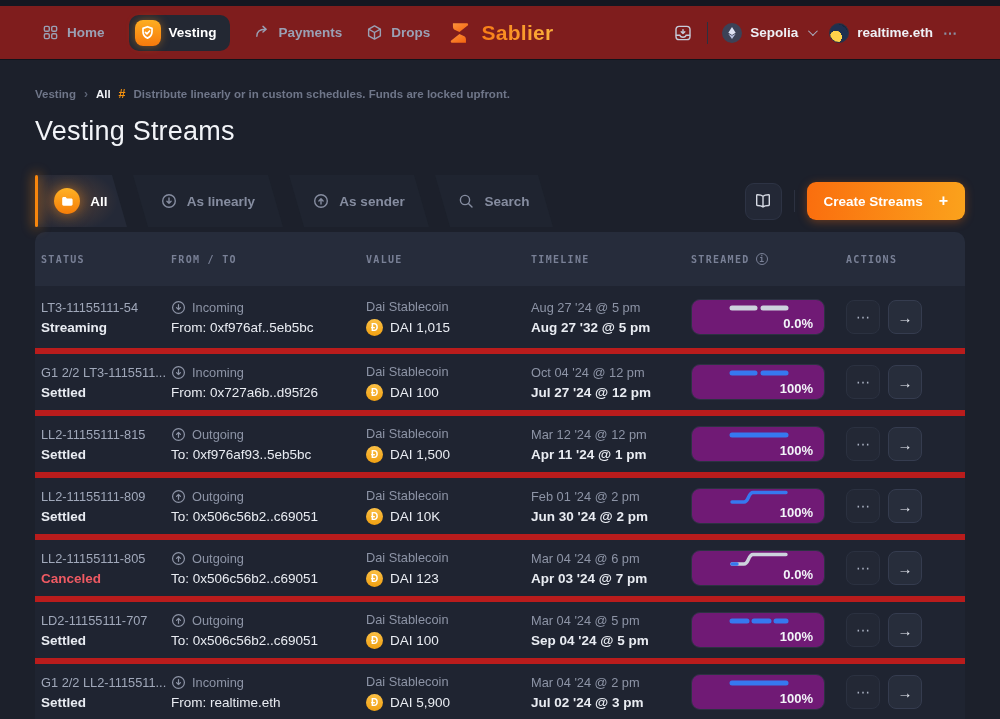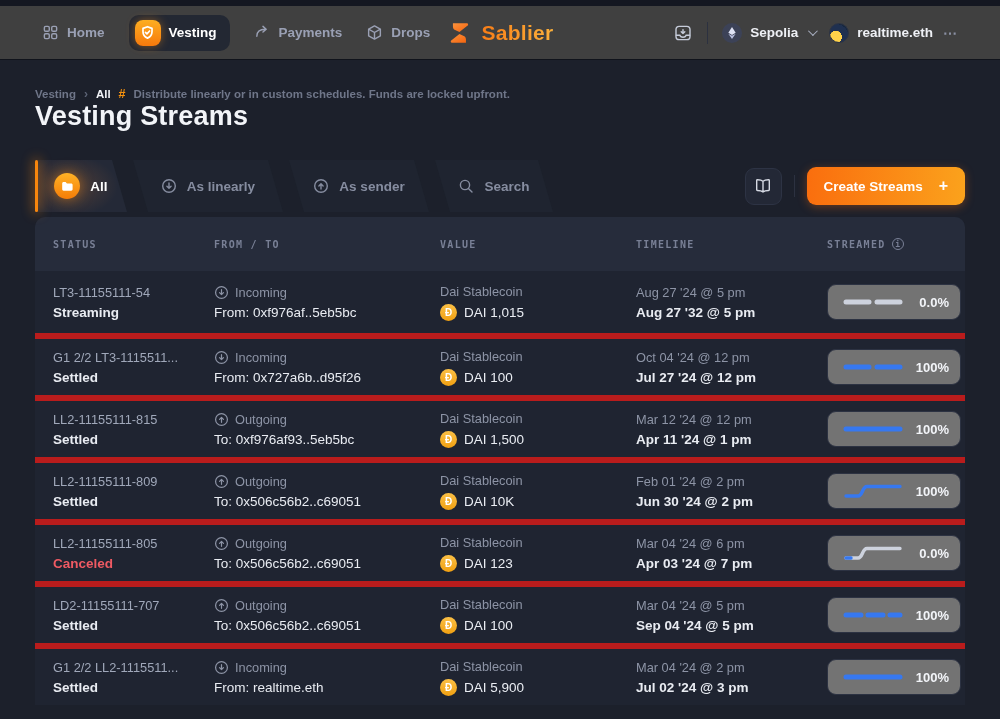--- a/index.html
+++ b/index.html
@@ -5,21 +5,21 @@
   * { box-sizing: border-box; margin: 0; padding: 0; }
   html,body { width:1000px; height:719px; overflow:hidden; }
   body {
     background:#1c202b;
     font-family:"Liberation Sans", sans-serif;
     color:#e8ebf1;
   }
   
   .top-strip { height:6px; background:#141721; }
   .navbar {
-    height:54px; background:#404040; border-bottom:1px solid #10131b;
+    height:54px; background:#7f1d1d; border-bottom:1px solid #10131b;
     display:flex; align-items:center; padding:0 42px; position:relative;
   }
   .nav-left { display:flex; align-items:center; gap:24px; }
   .nav-item { display:flex; align-items:center; gap:8px; color:#9aa0b4; font-size:13.5px; font-weight:600; cursor:pointer; }
   .nav-item svg { width:17px; height:17px; stroke:#9aa0b4; fill:none; stroke-width:1.5; }
   .nav-item.active {
     background:#23283446; background-color:#232833; color:#fff; font-weight:700;
     padding:5px 13px 5px 6px; border-radius:10px;
   }
   .vest-badge {
@@ -49,21 +49,21 @@
   }
   .dots { color:#8a90a3; font-size:14px; letter-spacing:1px; margin-left:2px; }
 
   
   .content { padding:0 35px; }
   .breadcrumb { margin-top:27px; display:flex; align-items:center; gap:8px; font-size:11.5px; font-weight:700; color:#6f7689; }
   .breadcrumb .sep { color:#5c6375; font-size:12px; }
   .breadcrumb .current { color:#f1f3f8; }
   .breadcrumb .hash { color:#f7920e; font-size:12.5px; }
   .breadcrumb .desc { color:#6f7689; }
-  .page-title { font-size:27px; font-weight:700; color:#f2f4f8; letter-spacing:.2px; }
+  .page-title { margin-top:15px; font-size:27px; font-weight:400; color:#f2f4f8; letter-spacing:.2px; }
 
   
   .tabs-row { margin-top:28px; display:flex; align-items:center; }
   .tabs { display:flex; align-items:stretch; height:52px; }
   .tab { position:relative; display:flex; align-items:center; justify-content:center; gap:10px; cursor:pointer;
          color:#868da0; font-size:13.5px; font-weight:600; margin-right:6px; }
   .tab::before { content:""; position:absolute; inset:0; background:#1f2430; z-index:0;
                  clip-path:polygon(0 0, calc(100% - 15px) 0, 100% 100%, 15px 100%); }
   .tab > * { position:relative; z-index:1; }
   .tab.active { color:#fff; font-weight:700; width:92px; }
@@ -85,42 +85,42 @@
   .book-btn svg { width:18px; height:18px; stroke:#d6dae4; fill:none; stroke-width:1.4; }
   .tools .vdiv { margin:0 12px; }
   .create-btn { height:38px; padding:4px 17px; border:none; border-radius:9px; cursor:pointer;
                 background:linear-gradient(92deg,#fa6e0e 0%, #fba21c 100%);
                 color:#fff; font-family:inherit; font-size:13.5px; font-weight:700;
                 display:flex; align-items:center; gap:16px; box-shadow:0 2px 10px rgba(249,110,14,.35); }
   .create-btn .plus { font-size:16px; font-weight:700; }
 
   
   .table { margin-top:5px; background:#1f2431; border-radius:10px 10px 0 0; overflow:hidden; }
-  .thead, .row { display:grid; grid-template-columns:130px 195px 165px 160px 155px 1fr; padding:0 18px; align-items:center;gap:31px; }
+  .thead, .row { display:grid; grid-template-columns:130px 195px 165px 160px 155px 1fr; padding:0 6px; align-items:center; }
   .thead { height:54px; background:#262c3b; }
   .th { font-family:"DejaVu Sans Mono", monospace; font-size:10px; font-weight:700; letter-spacing:1.3px; color:#798096;
         display:flex; align-items:center; gap:6px; }
   .info-ic { width:12px; height:12px; border:1px solid #798096; border-radius:50%;
              display:inline-flex; align-items:center; justify-content:center; font-size:8px; letter-spacing:0; }
   .row { height:62px; border-top:6px solid #b91c1c; cursor:pointer; }
   .row:first-child { border-top:none; }
   .l1 { font-size:12.8px; color:#8d94a6; margin-bottom:5px; display:flex; align-items:center; gap:6px; }
   .l2 { font-size:13.5px; color:#e9ecf2; font-weight:500; display:flex; align-items:center; gap:7px; }
   .cell.status .l1 { color:#a0a8ba; }
   .cell.status .l2 { font-weight:600; }
   .cell.timeline .l2 { font-weight:600; }
   .status-text.canceled { color:#ef5a63; }
   .dir-ic { display:inline-flex; color:#8d94a6; }
   .dir-ic svg { width:15px; height:15px; }
   .coin { width:17px; height:17px; border-radius:50%; flex:none;
           background:linear-gradient(180deg,#fbc045,#f0a012);
           display:inline-flex; align-items:center; justify-content:center;
           color:#fff; font-size:10px; font-weight:700; }
-  .pill { width:134px; height:36px; border:1px solid #2c3242; border-radius:9px; background:#737373;
-          display:flex; align-items:center; padding:0 11px; }
+  .pill { width:134px; height:36px; border:1px solid #2c3242; border-radius:9px; background:#701a75;
+          display:flex; align-items:center; padding:0 11px;flex-direction:column; }
   .spark { width:66px; height:16px; flex:none; }
   .pct { margin-left:auto; font-size:13px; font-weight:700; color:#f2f4f8; }
   .cell.actions { display:flex; gap:8px; justify-content:flex-start; }
   .abtn { width:34px; height:34px; border-radius:8px; background:#232835; border:1px solid #2b3140;
           color:#aab1c2; font-family:inherit; font-size:14px; display:flex; align-items:center; justify-content:center; cursor:pointer; }
   .abtn.open { background:#272d3b; border-color:#353c4f; color:#e2e6ee; font-size:15px; }
 </style>
 </head>
 <body>
 

